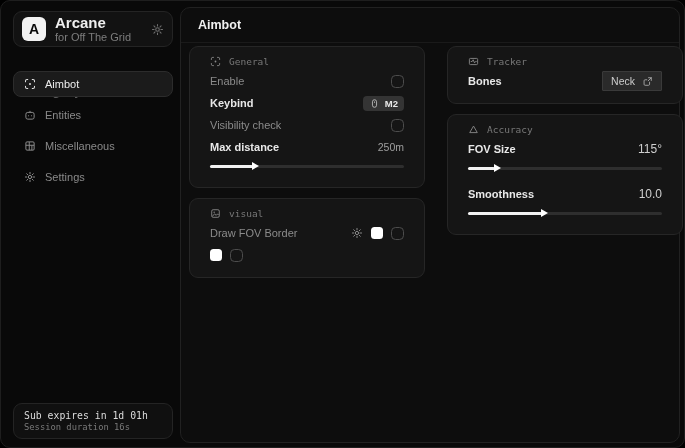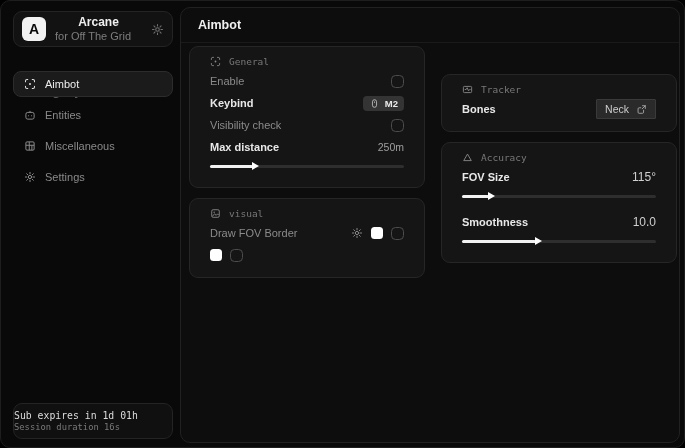--- a/index.html
+++ b/index.html
@@ -14,56 +14,56 @@
     position:absolute; left:12px; top:10px; width:160px; height:36px;
     background:#121212; border:1px solid #242424; border-radius:9px;
     display:flex; align-items:center; padding:0 8px; gap:9px;
   }
   .logo-box {
     width:24px; height:24px; background:#f2f2f2; border-radius:6px;
     display:flex; align-items:center; justify-content:center;
     color:#0a0a0a; font-weight:bold; font-size:14px; flex:0 0 auto;
   }
   .brand-text { flex:1; line-height:1.15; }
-  .brand-title { color:#efefef; font-size:12px; font-weight:bold;text-align:center; }
+  .brand-title { color:#efefef; font-size:15px; font-weight:bold; }
   .brand-sub { color:#7d7d7d; font-size:11px; }
   .brand-gear { color:#6f6f6f; display:flex; cursor:pointer; }
   .category-label {
     position:absolute; left:18px; top:56px; color:#5c5c5c; font-size:15px; letter-spacing:.3px;margin-top:24px;
   }
   .menu { position:absolute; left:12px; top:70px; width:160px; }
   .menu-item {
     height:26px; display:flex; align-items:center; gap:9px; padding:0 10px;
     border-radius:8px; color:#8a8a8a; font-size:11px; margin-bottom:5px;
     border:1px solid transparent; cursor:pointer;
   }
   .menu-item .mi-icon { display:flex; color:#8d8d8d; }
   .menu-item.active { background:#1b1b1b; border-color:#2c2c2c; color:#ececec; }
   .menu-item.active .mi-icon { color:#e0e0e0; }
   .sub-card {
     position:absolute; left:12px; bottom:8px; width:160px; height:36px;
     background:#101010; border:1px solid #242424; border-radius:9px;
-    padding:4px 0; display:flex; flex-direction:column; justify-content:center; gap:1px;
+    padding:4px 10px; display:flex; flex-direction:column; justify-content:center; gap:1px;
     font-family:"DejaVu Sans Mono", monospace;
   }
   .sub-line1 { color:#dcdcdc; font-size:9.8px; white-space:nowrap; }
   .sub-line2 { color:#7a7a7a; font-size:8.8px; white-space:nowrap; }
   
   .main {
     position:absolute; left:179px; top:6px; width:500px; height:436px;
     background:#0d0d0d; border:1px solid #212121; border-radius:10px;
   }
   .main-header {
     height:35px; display:flex; align-items:center; padding:0 17px;
     border-bottom:1px solid #1a1a1a;
   }
   .page-title { color:#f0f0f0; font-size:12.5px; font-weight:bold; }
   .col { position:absolute; top:38px; width:236px; }
   .col-left { left:8px; }
-  .col-right { left:260px;margin-top:28px; }
+  .col-right { left:266px; }
   .card {
     background:#151515; border:1px solid #262626; border-radius:9px;
     padding:9px 20px 11px; margin-bottom:10px;
   }
   .card-header {
     display:flex; align-items:center; gap:8px; margin-bottom:3px;
     color:#787878; font-family:"DejaVu Sans Mono", monospace; font-size:9.5px;
   }
   .card-header .ch-icon { display:flex; color:#8a8a8a; }
   .row {

